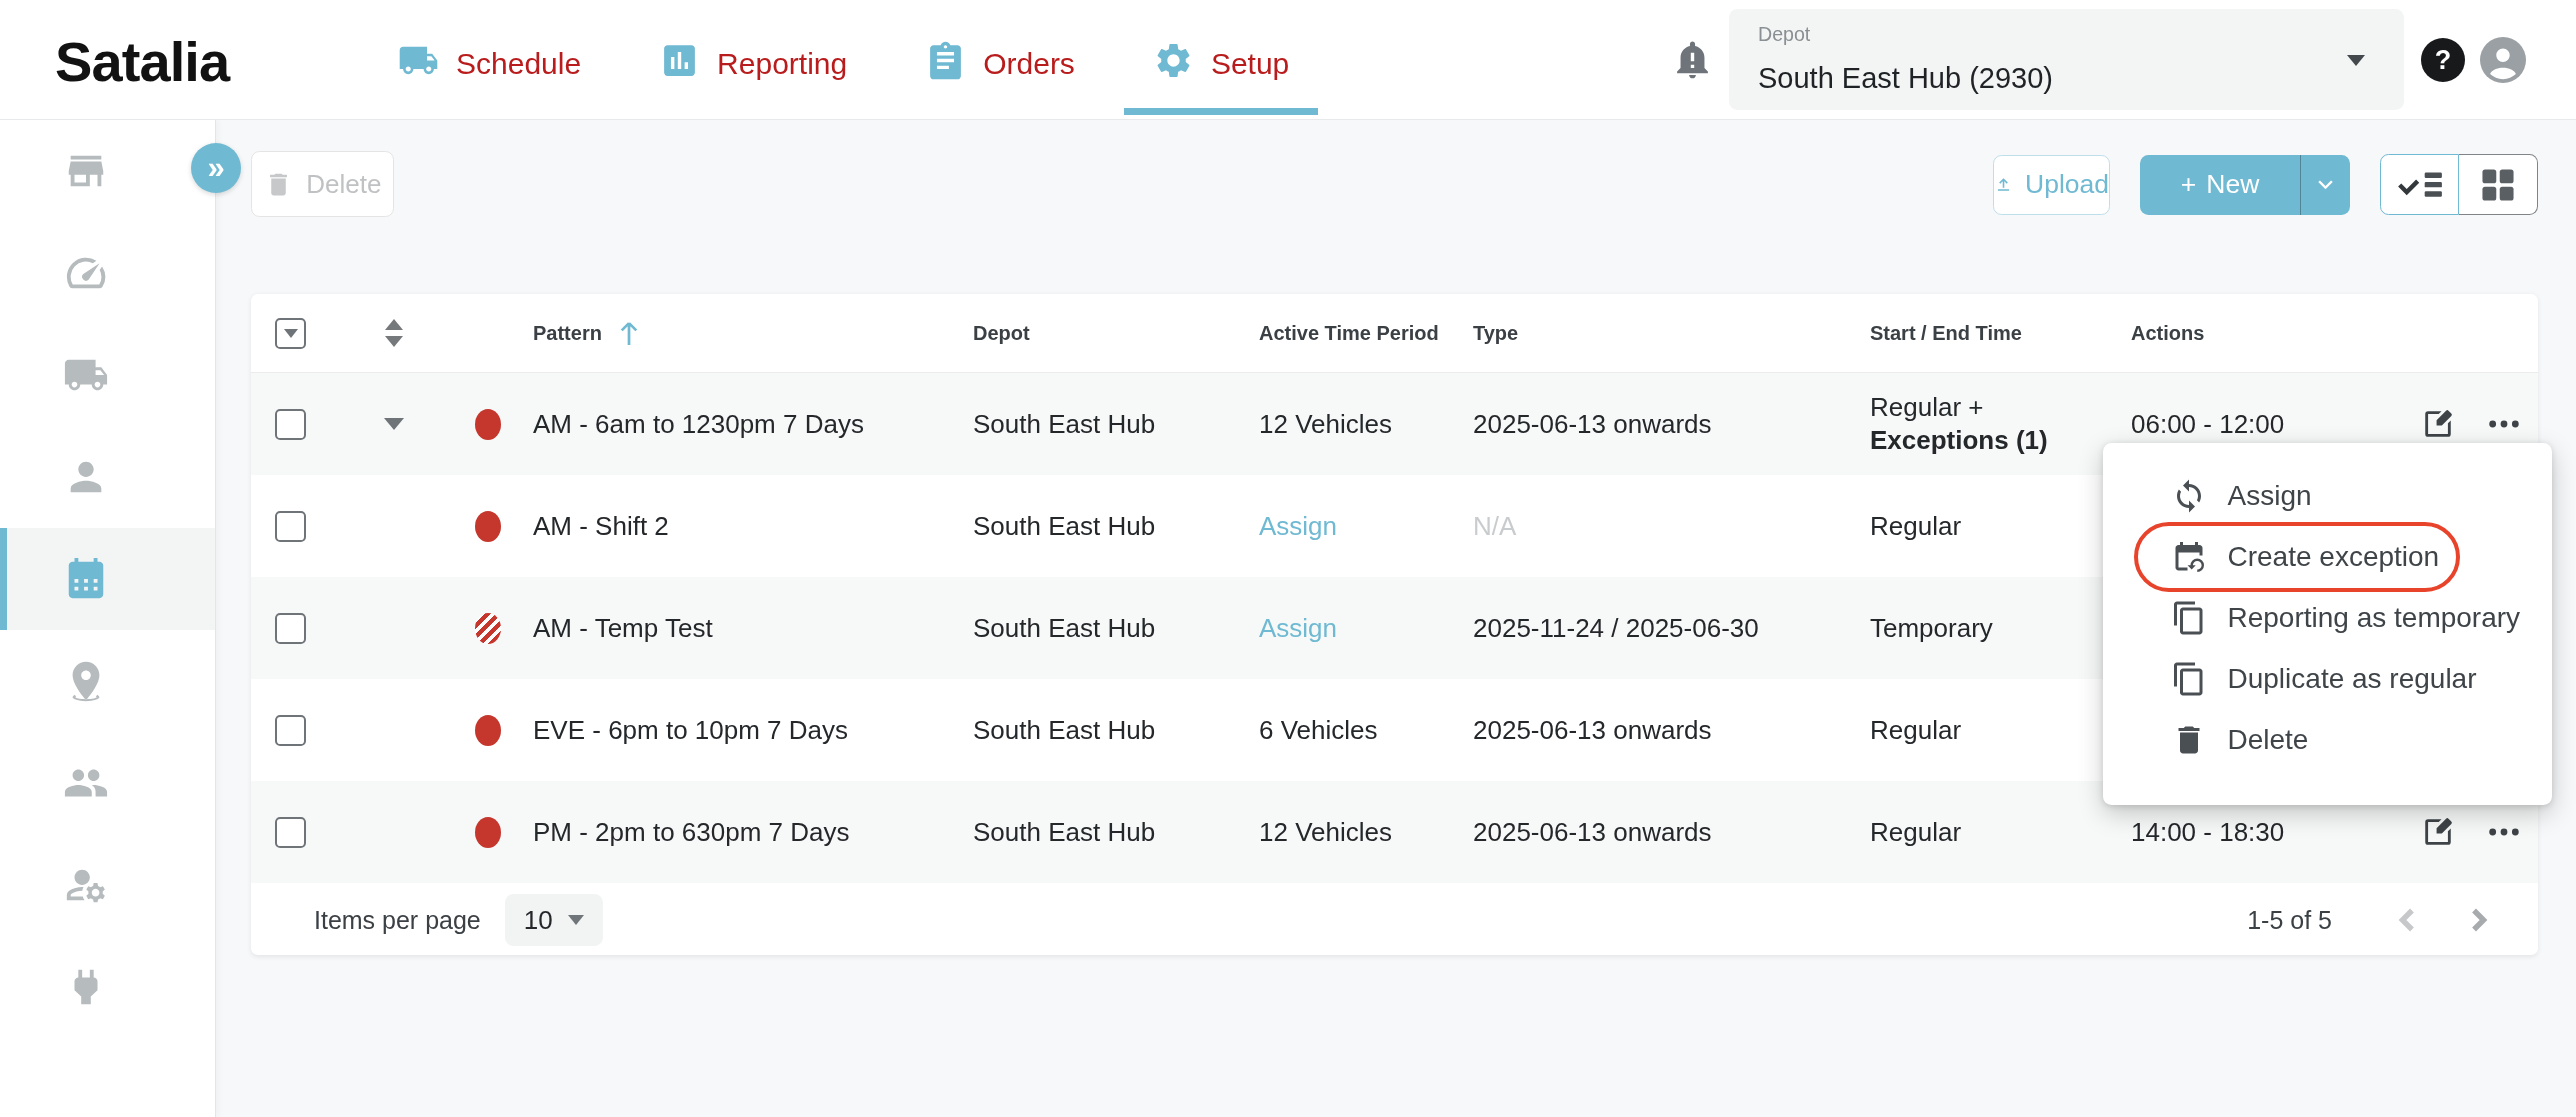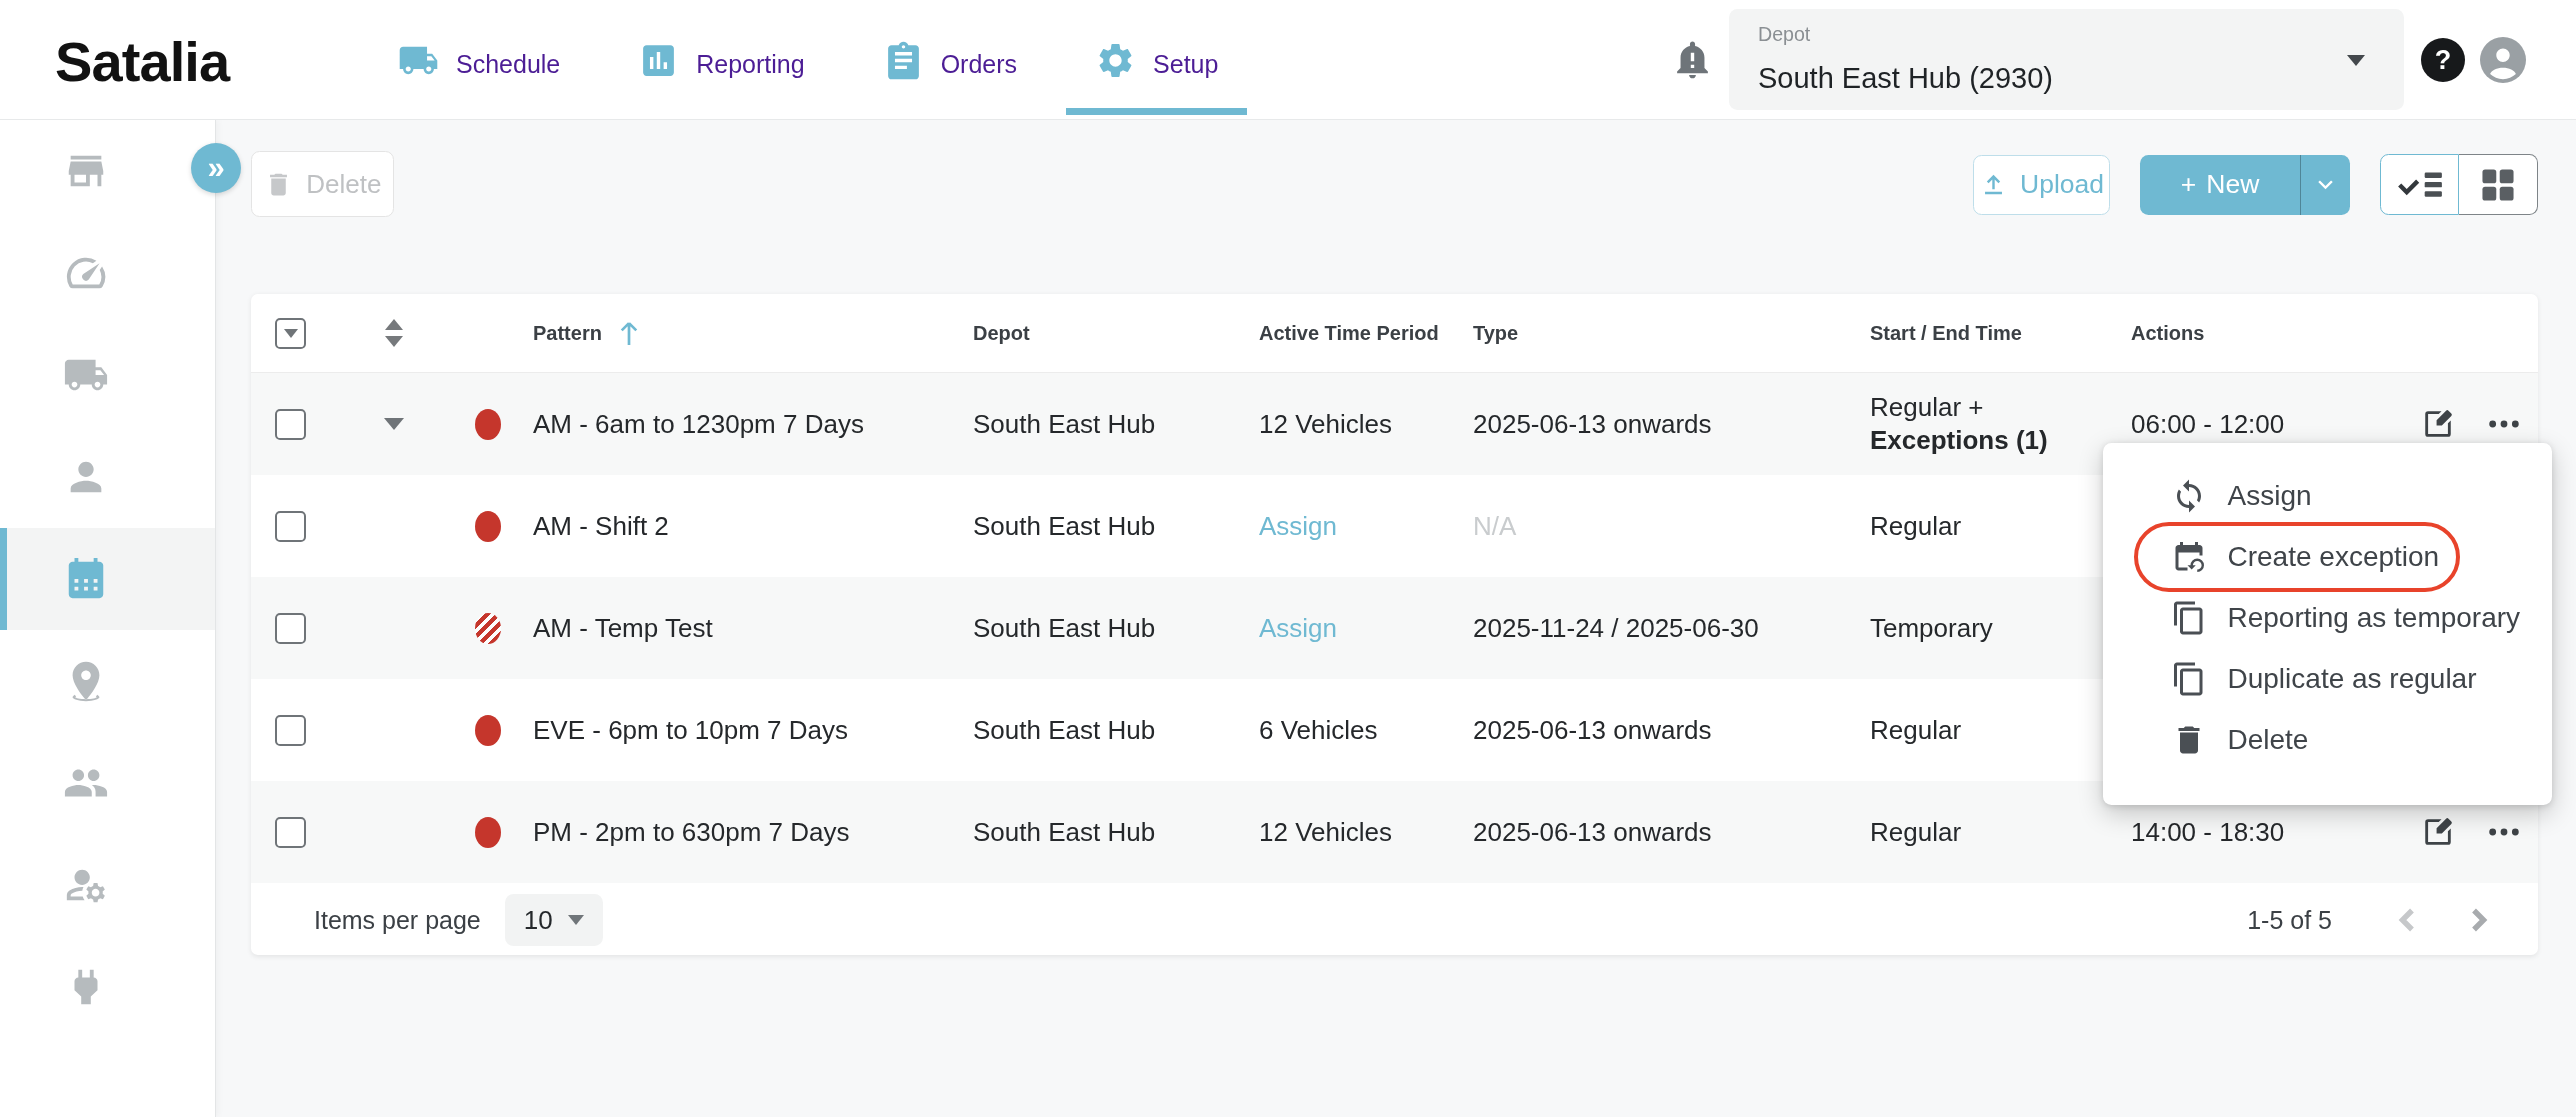--- a/index.html
+++ b/index.html
@@ -8,21 +8,21 @@
 
   
   .topbar { position:absolute; left:0; top:0; width:2576px; height:120px; background:#fff;
     border-bottom:0.9px solid #E7E9EA; z-index:30; }
   .logo { position:absolute; left:55px; top:29px; font-size:56px; font-weight:600;
     letter-spacing:-0.9px; color:#121212; }
   .nav { position:absolute; left:359px; top:0; height:120px; display:flex; }
   .nav-tab { position:relative; height:120px; display:flex; align-items:center; gap:17px;
     padding:0 39px; cursor:pointer; }
   .nav-tab svg { width:41px; height:41px; fill:#6FB9D2; }
-  .nav-tab .nav-label { font-size:25px; color:#4c1d95;margin-top:8px; }
+  .nav-tab .nav-label { font-size:30px; color:#b91c1c;margin-top:8px; }
   .nav-tab.active::after { content:""; position:absolute; left:10.2px; right:10.2px; bottom:5.1px;
     height:6.8px; background:#6FB9D2; }
   .bell { position:absolute; left:1672px; top:39px; width:41px; height:41px; }
   .bell svg { width:41px; height:41px; fill:#6E7479; }
   .depot-select { position:absolute; left:1729px; top:9.4px; width:675px; height:101px;
     background:#F3F4F4; border-radius:8.5px; cursor:pointer; }
   .depot-label { position:absolute; left:29px; top:13.7px; font-size:19.6px; color:#8A8F93; }
   .depot-value { position:absolute; left:29px; bottom:15.4px; font-size:29px; color:#1F2326; }
   .depot-caret { position:absolute; right:39px; top:46px; width:0; height:0;
     border-left:9.4px solid transparent; border-right:9.4px solid transparent;
@@ -51,21 +51,21 @@
   
   .content { position:absolute; left:216px; top:120px; right:0; bottom:0; background:#F7F8F9; }
 
   .btn-delete { position:absolute; left:35px; top:31px; height:66px; width:143px;
     background:#fff; border:1.7px solid #E4E4E4; border-radius:8.5px; display:flex;
     align-items:center; justify-content:center; gap:13.7px; color:#BFC1C3; font-size:26px;
     font-weight:500; cursor:default; }
   .btn-delete svg { width:29px; height:29px; fill:#C6C8CA; }
 
   .toolbar-right { position:absolute; right:38px; top:34px; display:flex; align-items:center; }
-  .btn-upload { height:60px; width:137px; background:#fff; border:1.7px solid #BEDEEA;
+  .btn-upload { height:60px; width:117px; background:#fff; border:1.7px solid #BEDEEA;
     border-radius:8.5px; display:flex; align-items:center; justify-content:center; gap:12px;
     color:#6FB9D2; font-size:26.5px; font-weight:500; cursor:pointer; }
   .btn-upload svg { width:29px; height:29px; fill:#6FB9D2; }
   .btn-new { margin-left:30px; height:60px; width:210px; background:#6FB9D2; border-radius:8.5px;
     display:flex; color:#fff; overflow:hidden; cursor:pointer; }
   .btn-new-main { width:161px; display:flex; align-items:center; justify-content:center; gap:10.2px;
     font-size:26.5px; font-weight:500; border-right:1.7px solid rgba(40,70,80,.45); }
   .btn-new-caret { flex:1; display:flex; align-items:center; justify-content:center; }
   .btn-new-caret svg { width:29px; height:29px; fill:#fff; }
   .view-toggle { margin-left:30px; display:flex; }

